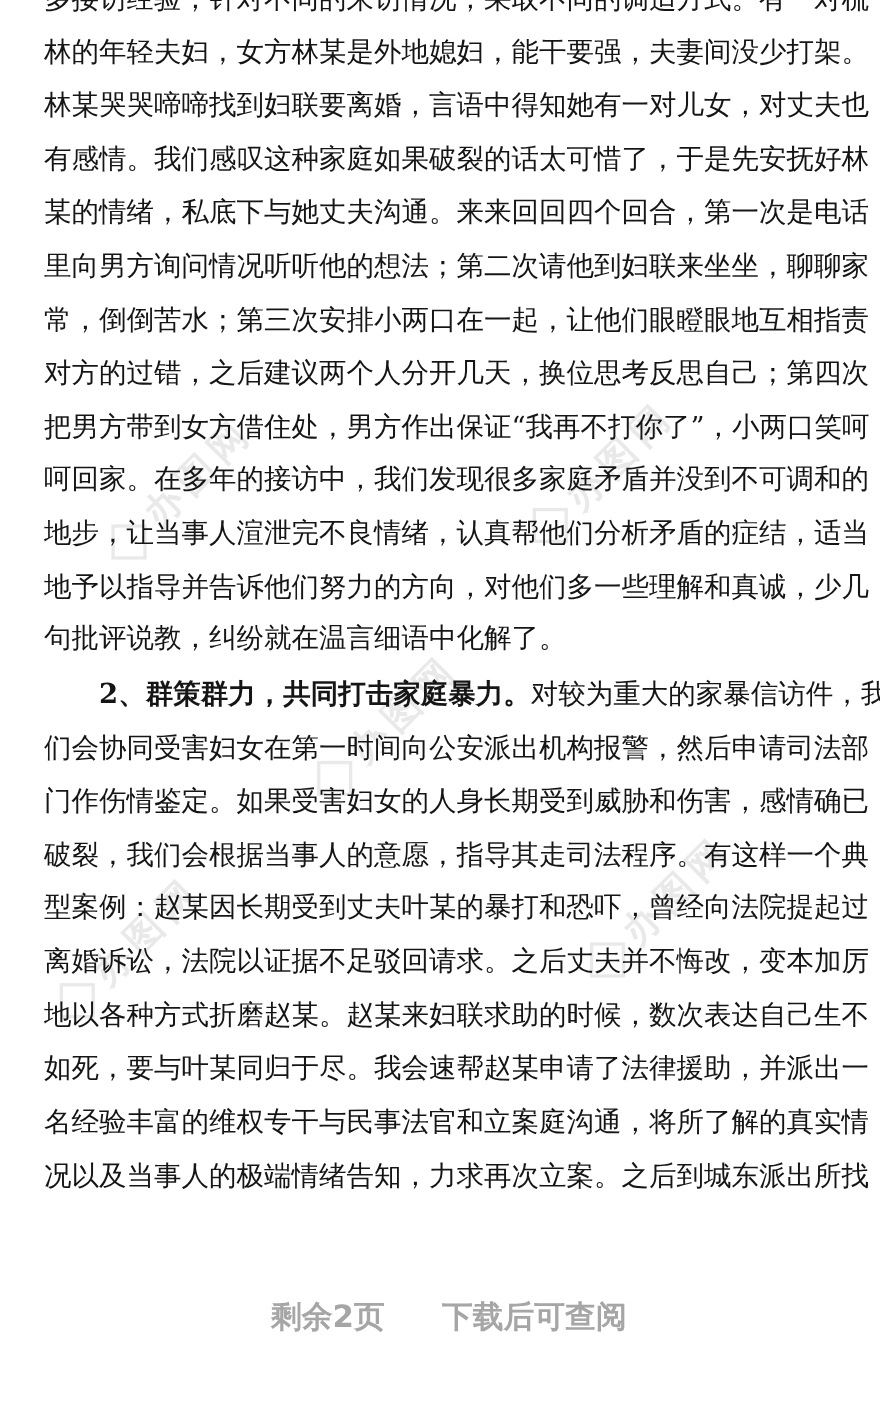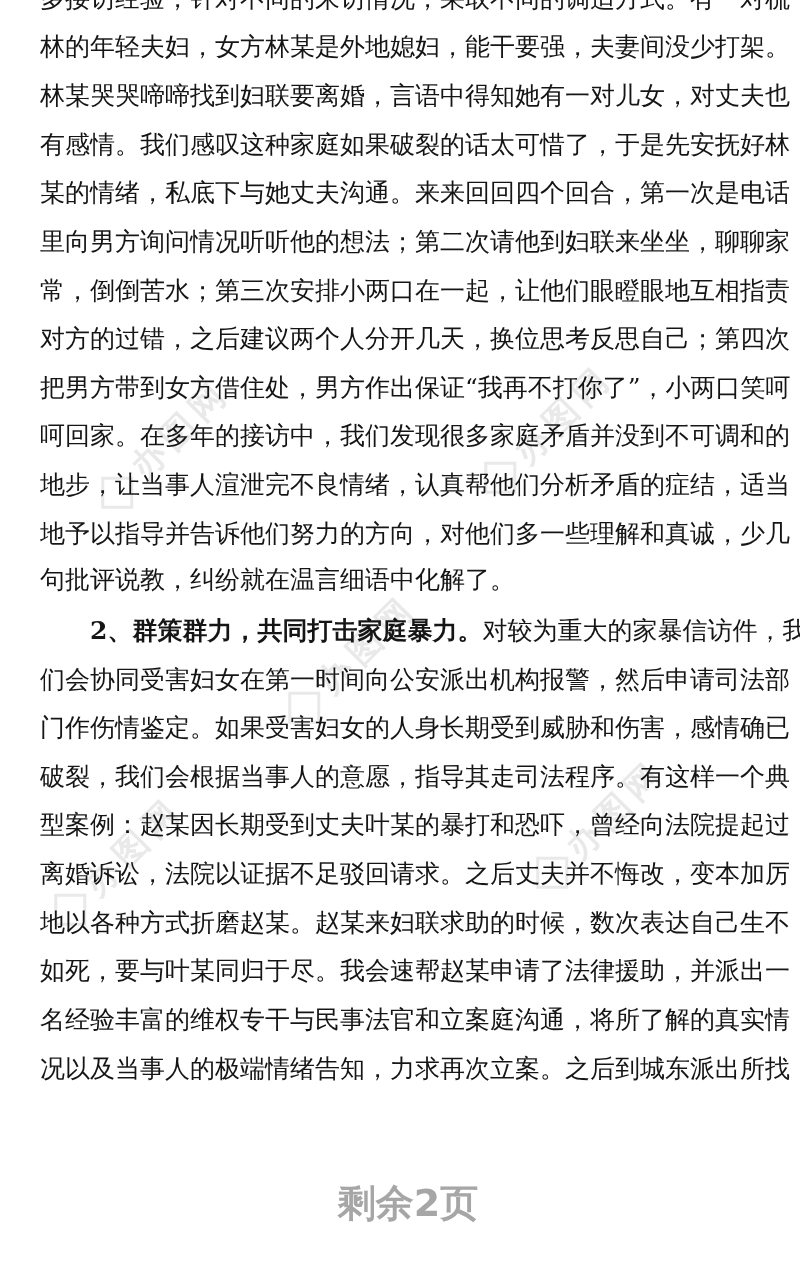--- a/index.html
+++ b/index.html
@@ -46,21 +46,21 @@
   }
   .line span.b{font-weight:700;}
   
   .footer{
     position:absolute;
     left:16px;right:0;top:1178px;
     z-index:1;
     display:flex;justify-content:center;align-items:center;gap:52px;
     font-family:"DejaVu Sans", sans-serif;
     font-weight:700;
-    font-size:38px;
+    font-size:28px;
   }
 </style>
 </head>
 <body>
 
 <div class="page">
   <div class="wm-layer">
       <div class="wm" style="left: 165px; top: 445px; color: rgba(120, 120, 120, 0.16);">
         <span class="wm-logo"></span>
         <span>办图网</span>
@@ -784,14 +784,15 @@
         <span>城</span>
         <span>东</span>
         <span>派</span>
         <span>出</span>
         <span>所</span>
         <span>找</span>
       </div>
     </div>
   <div class="footer" style="color: rgb(166, 166, 166);">
     <span>剩余2页</span>
+    <span>下载后可查阅</span>
   </div>
 </div>
 
 </body></html>

